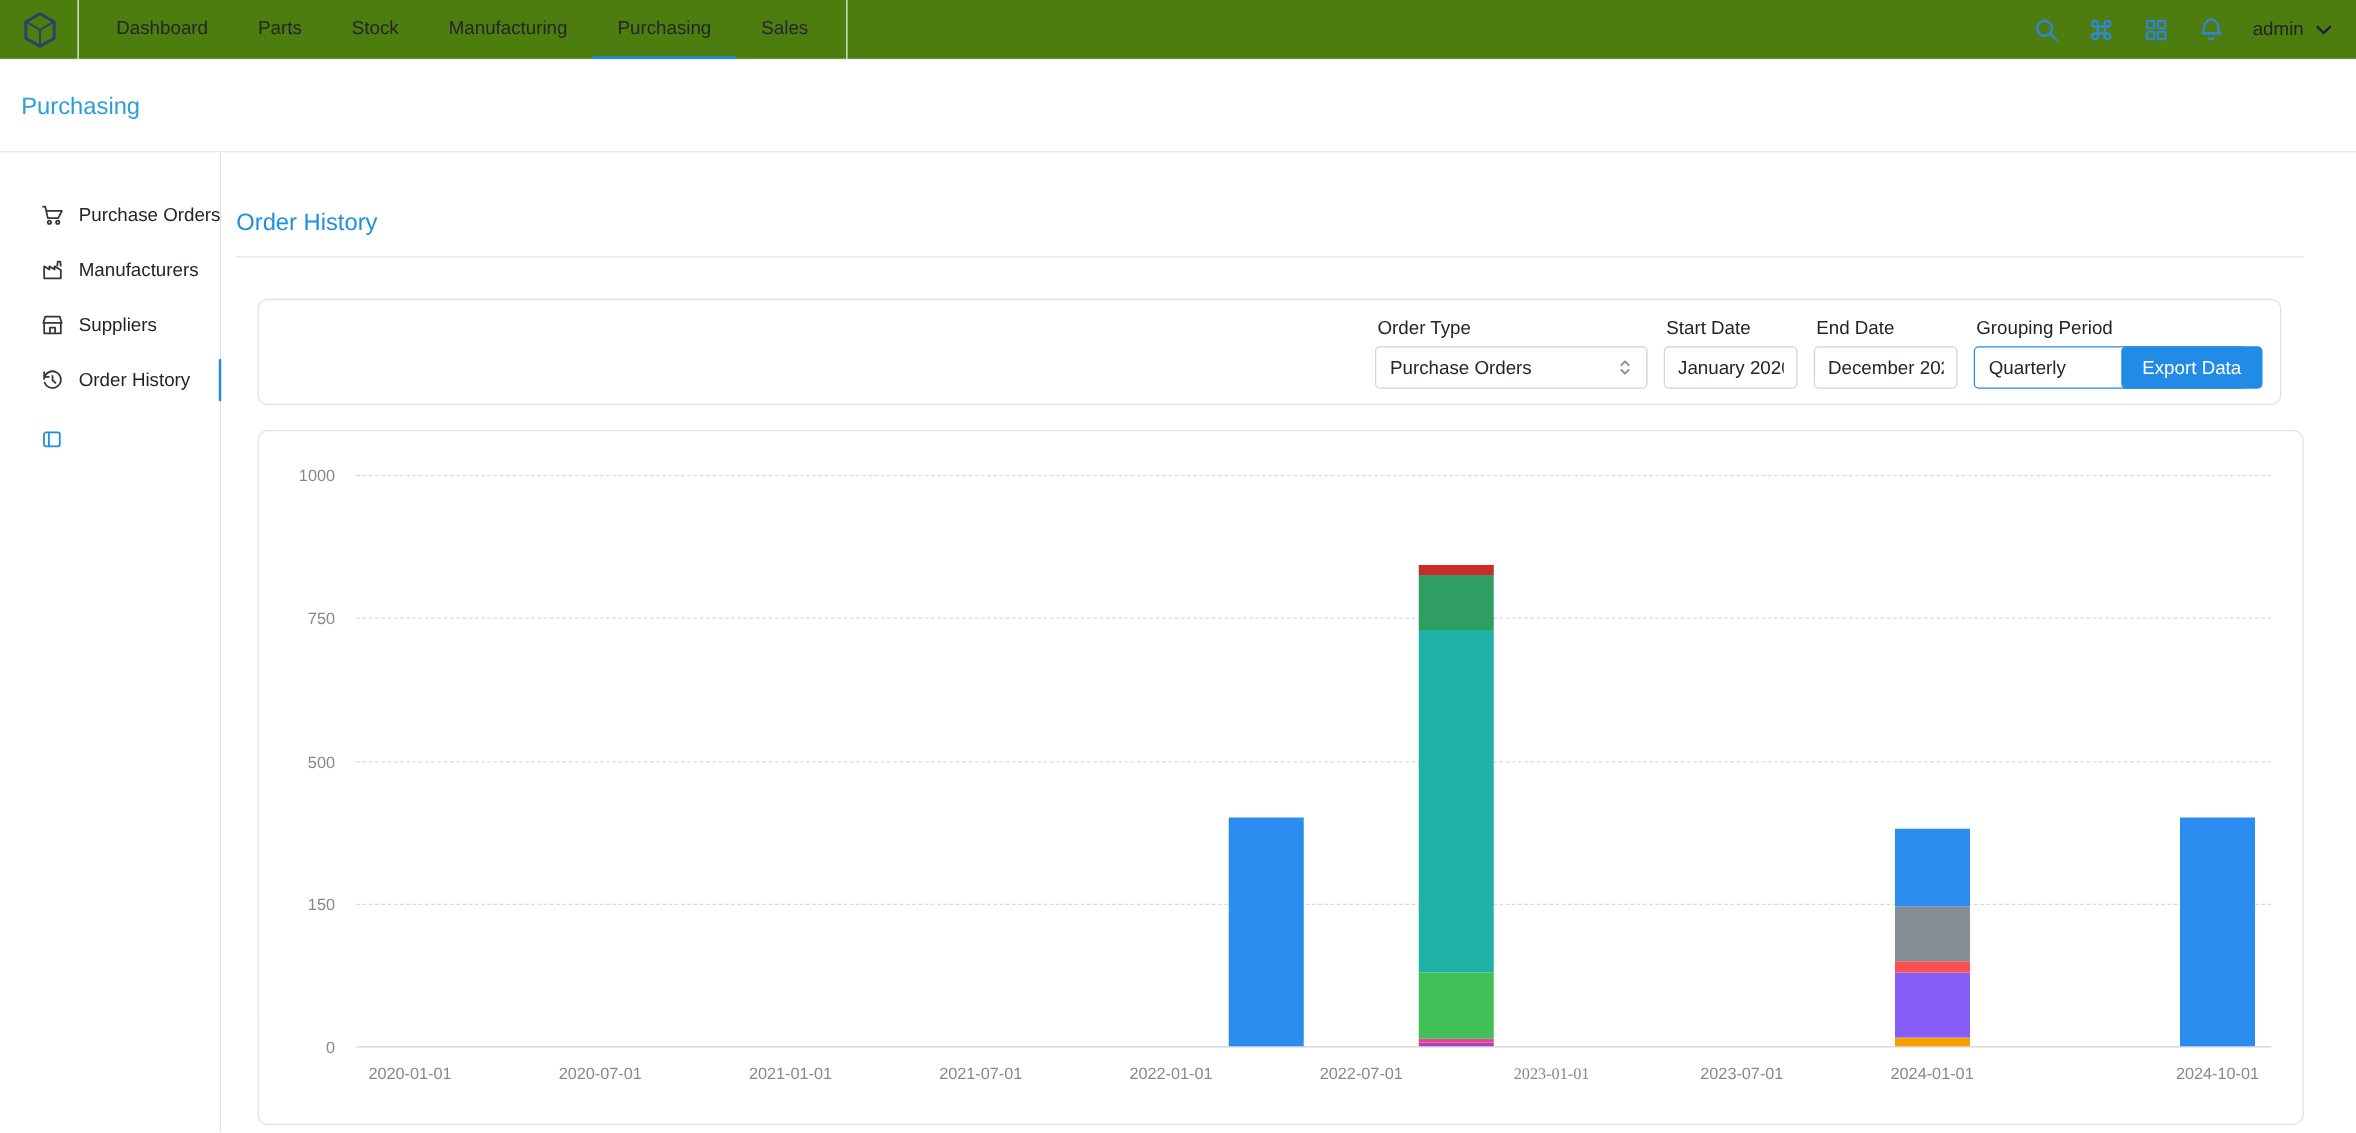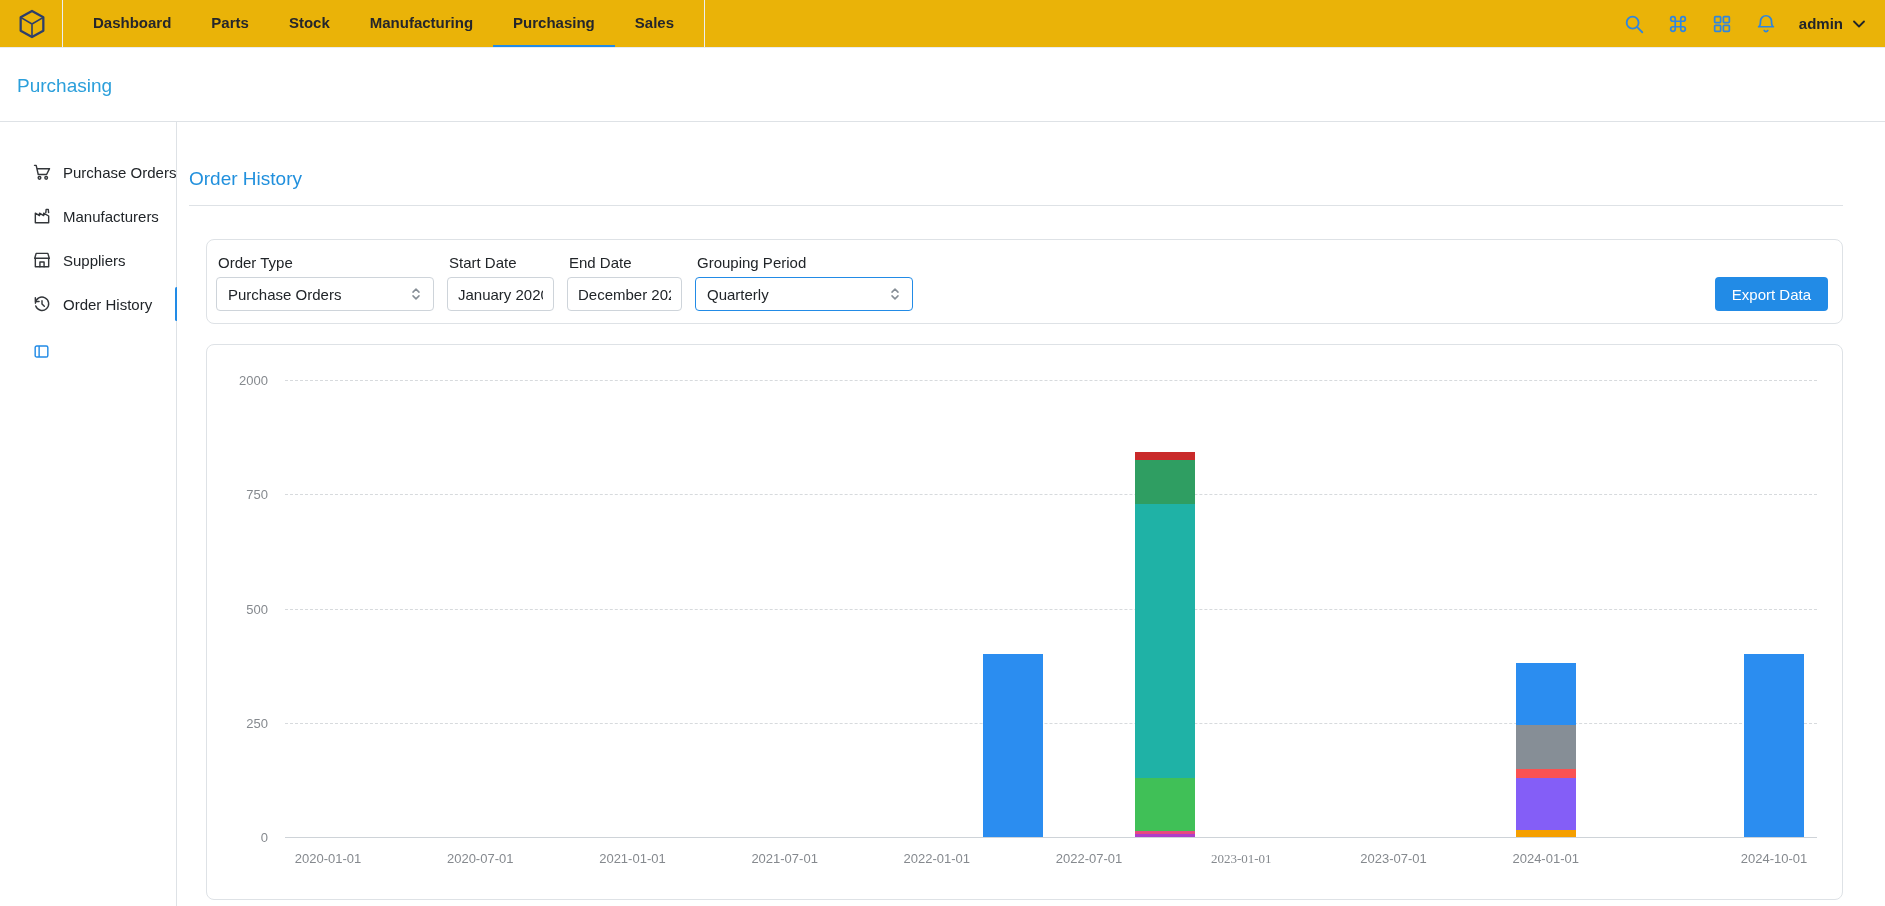--- a/index.html
+++ b/index.html
@@ -3,21 +3,21 @@
 <meta charset="utf-8">
 <title>Purchasing - Order History</title>
 <style>
   * { box-sizing: border-box; }
   html, body { margin: 0; padding: 0; }
   body { font-family: "Liberation Sans", "DejaVu Sans", sans-serif; background: #fff; color: #212529; }
   .screen { position: relative; width: 1885px; height: 906px; background: #fff; overflow: hidden; }
 
   
   .navbar { position: absolute; top: 0; left: 0; right: 0; height: 48px; border-bottom: 1px solid #e9ecef;
-            display: flex; align-items: center; padding: 0 16px; background: #eab308; font-weight: bold; }
+            display: flex; align-items: center; padding: 0 16px; background: #4d7c0f; }
   .logo { width: 34px; height: 34px; margin-right: 12px; display: flex; align-items: center; cursor: pointer; flex: none; }
   .logo svg { width: 32px; height: 32px; }
   .nav-tabs { align-self: stretch; display: flex; align-items: stretch; border-left: 1px solid #eceef0;
               border-right: 1px solid #eceef0; padding: 0 10px; }
   .nav-tab { display: flex; align-items: center; padding: 0 20px; font-size: 15px; color: #25262b;
              cursor: pointer; border-bottom: 2px solid transparent; }
   .nav-tab.active { border-bottom-color: var(--accent, #228be6); }
   .nav-right { margin-left: auto; display: flex; gap: 22px; }
   .nav-icon { width: 22px; height: 22px; color: #2e86e0; cursor: pointer; display: flex; align-items: center; justify-content: center; }
   .nav-icon svg { width: 22px; height: 22px; }
@@ -40,22 +40,22 @@
   .side-item.active::after { content: ""; position: absolute; right: -2px; top: 5px; bottom: 5px; width: 3px;
                              background: var(--accent, #228be6); border-radius: 2px; }
   .side-collapse { margin: 16px 0 0 32px; width: 19px; height: 19px; color: var(--accent, #228be6); cursor: pointer; }
   .side-collapse svg { width: 19px; height: 19px; }
 
   
   .content { position: absolute; left: 177px; top: 122px; right: 0; bottom: 0; background: #fff; }
   .section-heading { margin: 0; padding: 46px 0 0 12px; font-size: 19px; font-weight: 400; color: var(--section-heading, #2190dd); }
   .divider { height: 1px; background: #dee2e6; margin: 15px 42px 0 12px; }
 
-  .filter-card { position: relative; margin: 33px 42px 0 29px; height: 85px; border: 1px solid #dee2e6;
-                 border-radius: 8px; display: flex; align-items: flex-start; padding: 14px 14px 0 9px; background: #fff; }
+  .filter-card { position: relative; margin: 33px 60px 0 29px; height: 85px; border: 1px solid #dee2e6;
+                 border-radius: 8px; display: flex; align-items: flex-start; padding: 14px 14px 0 9px; background: #fff; justify-content: flex-end; }
   .field { display: flex; flex-direction: column; margin-right: 13px; }
   .field-label { font-size: 15px; color: #212529; margin: 0 0 6px 2px; }
   .control { height: 34px; border: 1px solid #ced4da; border-radius: 4px; background: #fff; font-size: 15px;
              color: #212529; font-family: inherit; }
   .select { display: flex; align-items: center; justify-content: space-between; padding: 0 8px 0 11px; cursor: pointer; }
   .select.active { border-color: var(--accent, #228be6); }
   .chevs { width: 18px; height: 18px; display: flex; color: #868e96; flex: none; }
   .chevs svg { width: 18px; height: 18px; }
   .text-input { padding: 0 10px; outline: none; }
   .w-ordertype { width: 218px; }
@@ -223,27 +223,27 @@
         </div>
       </div>
       <button class="export-btn">Export Data</button>
     </section>
 
     <section class="chart-card">
       <div class="chart-plot">
           <div class="gridline zero" style="left: 78px; width: 1532px; top: 492px;"></div>
           <div class="y-label" style="top: 485px;">0</div>
           <div class="gridline" style="left: 78px; width: 1532px; top: 377.75px;"></div>
-          <div class="y-label" style="top: 370.75px;">250</div>
+          <div class="y-label" style="top: 370.75px;">150</div>
           <div class="gridline" style="left: 78px; width: 1532px; top: 263.5px;"></div>
           <div class="y-label" style="top: 256.5px;">500</div>
           <div class="gridline" style="left: 78px; width: 1532px; top: 149.25px;"></div>
           <div class="y-label" style="top: 142.25px;">750</div>
           <div class="gridline" style="left: 78px; width: 1532px; top: 35px;"></div>
-          <div class="y-label" style="top: 28px;">2000</div>
+          <div class="y-label" style="top: 28px;">1000</div>
           <div class="x-label" style="left: 56px; top: 506px;">2020-01-01</div>
           <div class="x-label" style="left: 208.206px; top: 506px;">2020-07-01</div>
           <div class="x-label" style="left: 360.426px; top: 506px;">2021-01-01</div>
           <div class="x-label" style="left: 512.632px; top: 506px;">2021-07-01</div>
           <div class="x-label" style="left: 664.838px; top: 506px;">2022-01-01</div>
           <div class="x-label" style="left: 817.059px; top: 506px;">2022-07-01</div>
           <div class="x-label" style="left: 969.265px; top: 506px; font-family: Liberation Serif, serif;">2023-01-01</div>
           <div class="x-label" style="left: 1121.47px; top: 506px;">2023-07-01</div>
           <div class="x-label" style="left: 1273.69px; top: 506px;">2024-01-01</div>
           <div class="x-label" style="left: 1502px; top: 506px;">2024-10-01</div>

